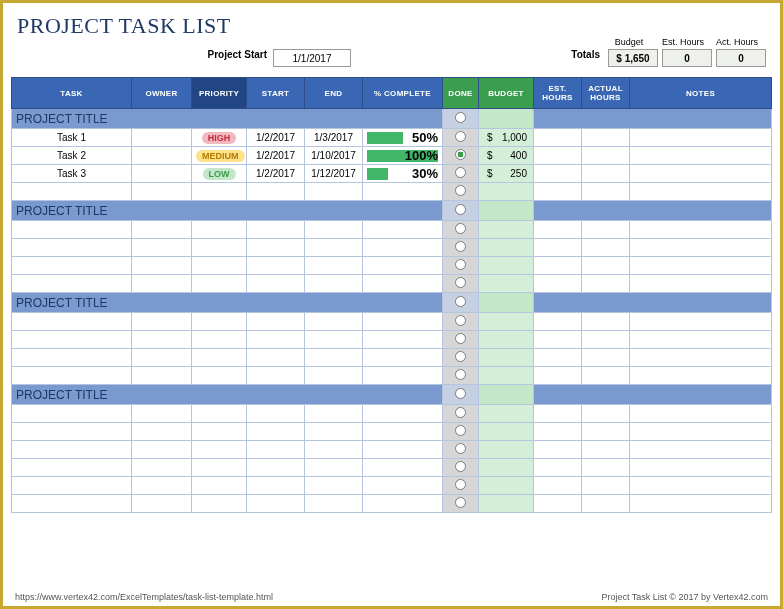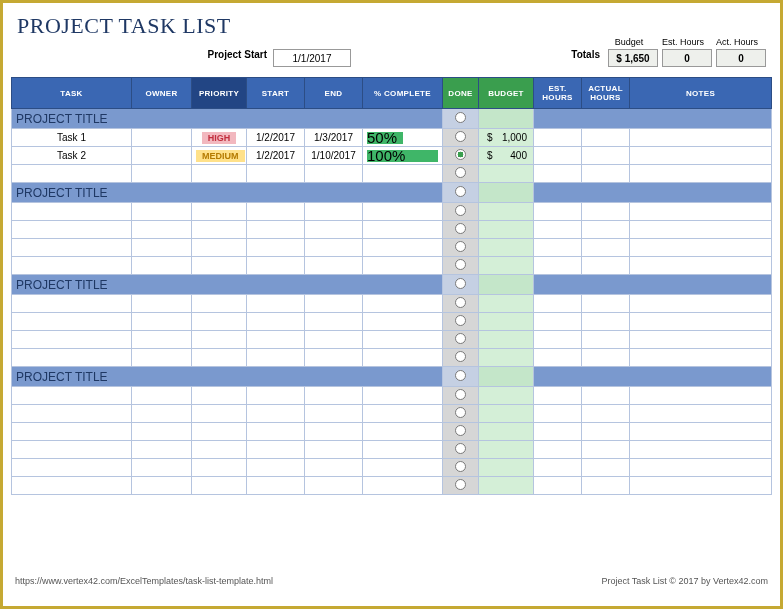--- a/index.html
+++ b/index.html
@@ -16,32 +16,32 @@
   th { background: #3a67b3; color: #fff; font-size: 8px; font-weight: bold; padding: 6px 2px; border: 1px solid #2c4d85; text-align: center; letter-spacing: .3px; }
   th.priority { background: #224584; }
   th.done, th.budget-h { background: #3a9e4e; }
   td { border: 1px solid #b5c4df; height: 18px; padding: 0 4px; font-size: 10px; color: #000; text-align: center; vertical-align: middle; position: relative; }
   tr.section td { background: #7a99ce; color: #1f3864; font-weight: normal; text-align: left; font-size: 12px; height: 20px; }
   tr.section td.done-cell { background: #c5d0e3; text-align: center; }
   tr.section td.budget-cell { background: #c4e6c9; }
   tr.data td.done-cell { background: #d6d6d6; }
   tr.data td.budget-cell { background: #d4efd7; }
   td.task-cell { text-align: center; }
-  td.priority-cell span { display: inline-block; padding: 1px 6px; font-size: 9px; }
+  td.priority-cell span { display: inline-block; padding: 1px 6px; font-size: 9px; border-radius: 6px; }
   .pr-HIGH { background: #f2b8bf; color: #c12e3e; font-weight: bold; }
   .pr-MEDIUM { background: #ffe18a; color: #b57b00; font-weight: bold; }
   .pr-LOW { background: #c4e6c9; color: #3a9e4e; font-weight: bold; }
   .bar-wrap { position: relative; width: 100%; height: 14px; display: flex; align-items: center; }
   .bar { height: 12px; background: #3fb668; }
-  .bar-txt { position: absolute; width: 100%; text-align: left; font-size: 15px; }
+  .bar-txt { position: absolute; width: 100%; text-align: right; font-size: 13px; font-weight: bold; }
   .radio { display:inline-block; width:11px; height:11px; border:1px solid #7a7a7a; border-radius:50%; background:#fff; }
   .radio.checked { background: radial-gradient(circle, #3a9e4e 45%, #fff 48%); }
   .money { text-align: right; padding-right: 6px; }
   .dollar { float: left; padding-left: 4px; }
-  .footer { position: absolute; bottom: 20px; left: 12px; right: 12px; display: flex; justify-content: space-between; font-size: 9px; color: #555; }
+  .footer { position: absolute; bottom: 4px; left: 12px; right: 12px; display: flex; justify-content: space-between; font-size: 9px; color: #555; }
 </style>
 </head>
 <body>
 
 <div class="page">
   <div class="title">PROJECT TASK LIST</div>
 
   <div class="tot-header" style="right:126px">Budget</div>
   <div class="tot-header" style="right:72px">Est. Hours</div>
   <div class="tot-header" style="right:18px">Act. Hours</div>
@@ -121,20 +121,38 @@
               <span class="bar-txt">100%</span>
             </div>
           </td>
           <td class="done-cell"><span class="radio checked"></span></td>
           <td class="budget-cell money"><span class="dollar">$</span>400</td>
           <td></td>
           <td></td>
           <td></td>
         </tr>
         <tr class="data">
+          <td class="task-cell">Task 3</td>
+          <td></td>
+          <td class="priority-cell"><span class="pr-LOW">LOW</span></td>
+          <td>1/2/2017</td>
+          <td>1/12/2017</td>
+          <td>
+            <div class="bar-wrap">
+              <div class="bar" style="width:30%"></div>
+              <span class="bar-txt">30%</span>
+            </div>
+          </td>
+          <td class="done-cell"><span class="radio"></span></td>
+          <td class="budget-cell money"><span class="dollar">$</span>250</td>
+          <td></td>
+          <td></td>
+          <td></td>
+        </tr>
+        <tr class="data">
           <td class="task-cell"></td>
           <td></td>
           <td class="priority-cell"></td>
           <td></td>
           <td></td>
           <td></td>
           <td class="done-cell"><span class="radio"></span></td>
           <td class="budget-cell money"></td>
           <td></td>
           <td></td>

